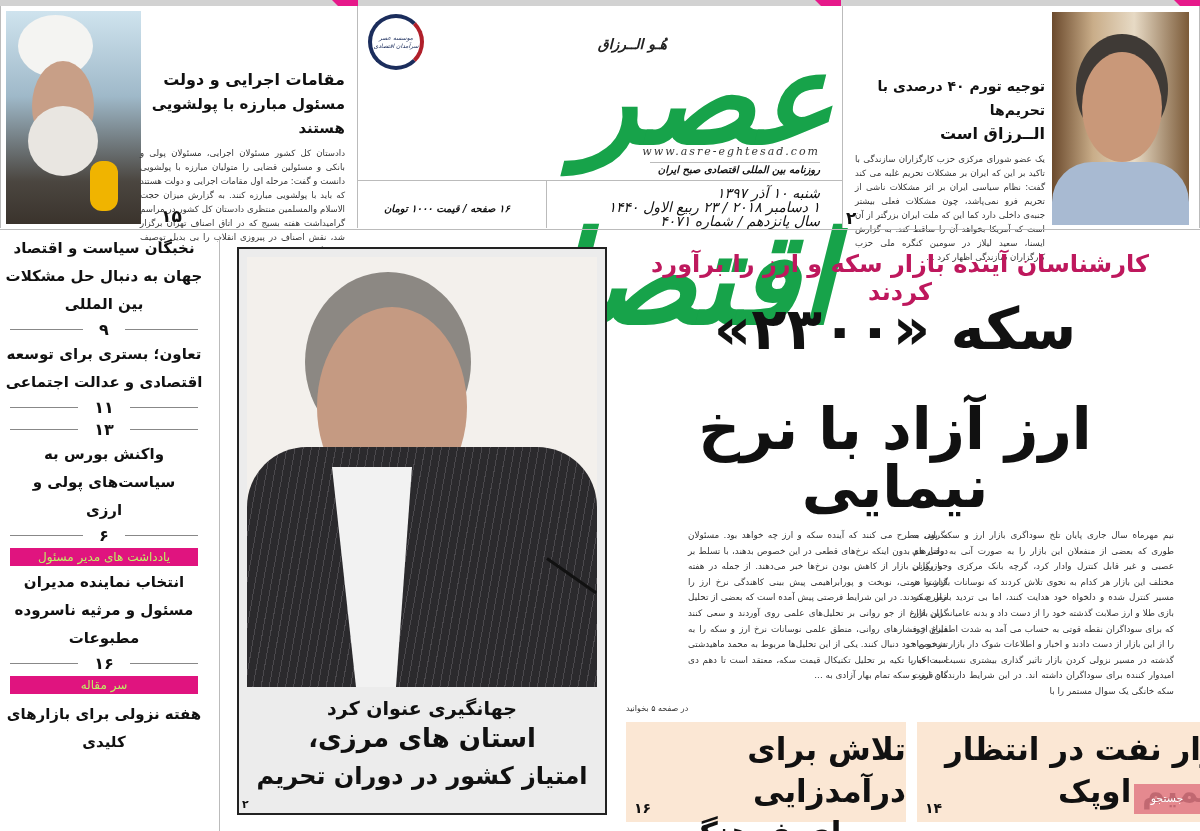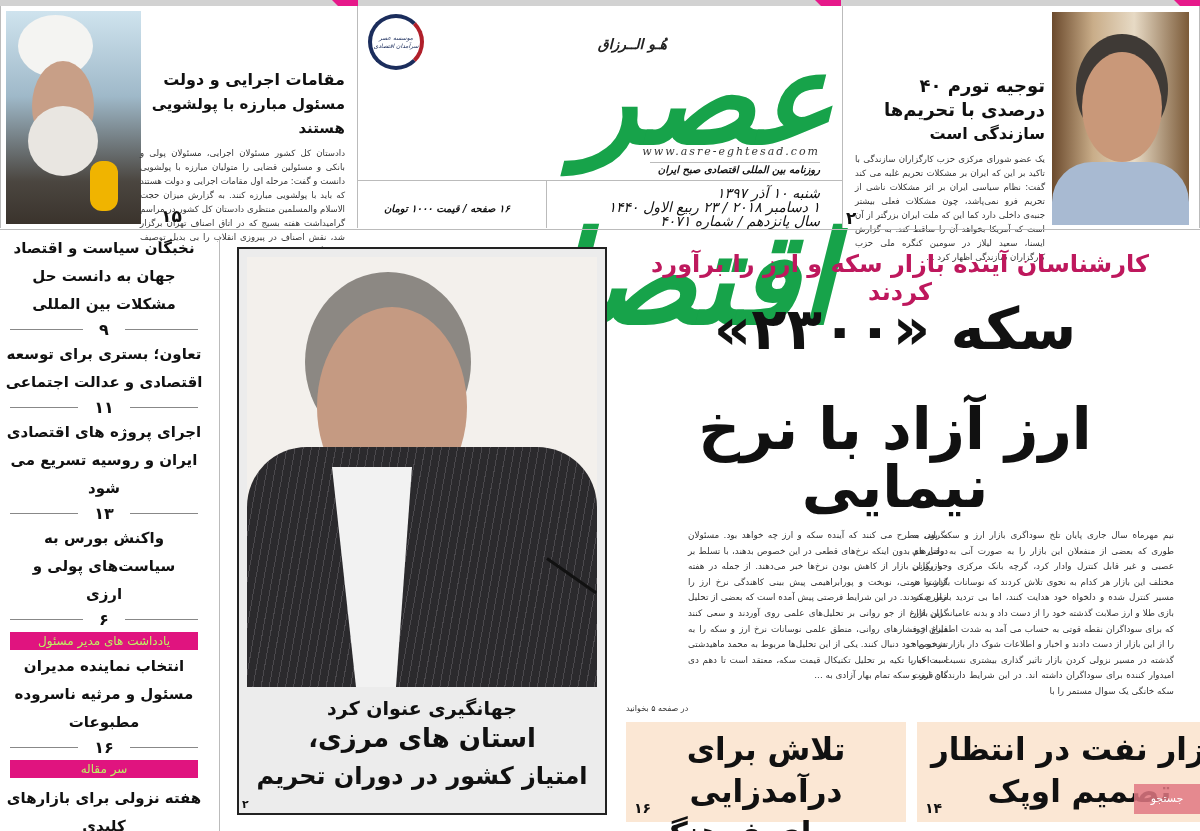--- a/index.html
+++ b/index.html
@@ -32,21 +32,21 @@
     
     .feature { position: absolute; left: 237px; top: 247px; width: 370px; height: 568px; border: 2px solid #222; background: #ececec; }
     .feature-photo { position: absolute; left: 8px; top: 8px; width: 350px; height: 430px; background: #f3f0ec; overflow: hidden; }
 
     
     .kicker { position: absolute; right: 20px; top: 250px; width: 560px; text-align: center; font-weight: bold; font-size: 24px; color: #be185d; }
     .hl { position: absolute; right: 20px; width: 570px; text-align: center; font-weight: 900; font-size: 58px; color: #111; line-height: 1; }
 
     .col-text { position: absolute; font-size: 8.8px; line-height: 15.6px; color: #333; text-align: justify; }
 
-    .bottom-box { position: absolute; top: 722px; height: 100px; background: #fbe7d4; text-align: center; }
+    .bottom-box { position: absolute; top: 722px; height: 100px; background: #fbe7d4; }
     .bottom-box .t { font-weight: 900; font-size: 31px; line-height: 42px; padding-top: 6px; }
     .bottom-box .n { position: absolute; left: 8px; bottom: 6px; font-weight: bold; font-size: 14px; }
   </style>
 </head>
 <body>
 
 <div class="topbar"></div>
 <div class="corner" style="left:332px;"></div>
 <div class="corner" style="left:815px;"></div>
 <div class="corner" style="left:1174px;"></div>
@@ -85,41 +85,40 @@
   <div style="position:absolute; left:26px; top:197px; font-size:10px; font-weight:bold;">۱۶ صفحه / قیمت ۱۰۰۰ تومان</div>
 </div>
 
 <div class="box" style="left:842px; width:358px;">
   <div class="photo" style="right:10px; top:6px; width:137px; height:213px; background:linear-gradient(90deg,#6b4a2d,#c9ad89 30%,#e7dac5 60%,#7b5a38);">
     <div class="ph-face" style="left:24px; top:22px; width:92px; height:110px; background:#3f3a36;"></div>
     <div class="ph-face" style="left:30px; top:40px; width:80px; height:110px; background:#c99879;"></div>
     <div style="position:absolute; left:0; top:150px; width:137px; height:70px; background:#a8bad2; border-radius:40px 40px 0 0;"></div>
   </div>
   <div style="position:absolute; left:12px; top:68px; width:190px;">
-    <div class="teaser-title" style="font-size:18px;">توجیه تورم ۴۰ درصدی با تحریم‌ها</div>
-    <div class="teaser-title">سازندگی است</div>
+    <div class="teaser-title" style="font-size:14px;">توجیه تورم ۴۰ درصدی با تحریم‌ها</div>
+    <div class="teaser-title">الــرزاق است</div>
     <div class="teaser-body" style="margin-top:6px;">یک عضو شورای مرکزی حزب کارگزاران سازندگی با تاکید بر این که ایران بر مشکلات تحریم غلبه می کند گفت: نظام سیاسی ایران بر اثر مشکلات ناشی از تحریم فرو نمی‌پاشد، چون مشکلات فعلی بیشتر جنبه‌ی داخلی دارد کما این که ملت ایران بزرگتر از آن است که آمریکا بخواهد آن را ساقط کند. به گزارش ایسنا، سعید لیلاز در سومین کنگره ملی حزب کارگزاران سازندگی اظهار کرد ...</div>
   </div>
   <div class="page-num" style="left:3px; top:202px;">۲</div>
 </div>
 
 <div class="rule" style="left:0; top:229px; width:1200px; height:1px;"></div>
 <div class="rule" style="left:219px; top:236px; width:1px; height:595px;"></div>
 
 <div class="index-col">
   <div>
-    <div class="idx-title" style="padding:0 4px;">نخبگان سیاست و اقتصاد جهان به دانست حل مشکلات بین المللی</div>
+    <div class="idx-title" style="padding:0 4px;">نخبگان سیاست و اقتصاد جهان به دنبال حل مشکلات بین المللی</div>
     <div class="idx-num">۹</div>
   </div>
   <div>
     <div class="idx-title" style="padding:0 4px;">تعاون؛ بستری برای توسعه اقتصادی و عدالت اجتماعی</div>
     <div class="idx-num">۱۱</div>
   </div>
   <div>
-    <div class="idx-title" style="padding:0 4px;">اجرای پروژه های اقتصادی ایران و روسیه تسریع می شود</div>
     <div class="idx-num">۱۳</div>
   </div>
   <div>
     <div class="idx-title" style="padding:0 22px;">واکنش بورس به سیاست‌های پولی و ارزی</div>
     <div class="idx-num">۶</div>
   </div>
   <div>
     <div class="section-label">یادداشت های مدیر مسئول</div>
     <div class="idx-title" style="padding:0 10px;">انتخاب نماینده مدیران مسئول و مرثیه ناسروده مطبوعات</div>
     <div class="idx-num">۱۶</div>

